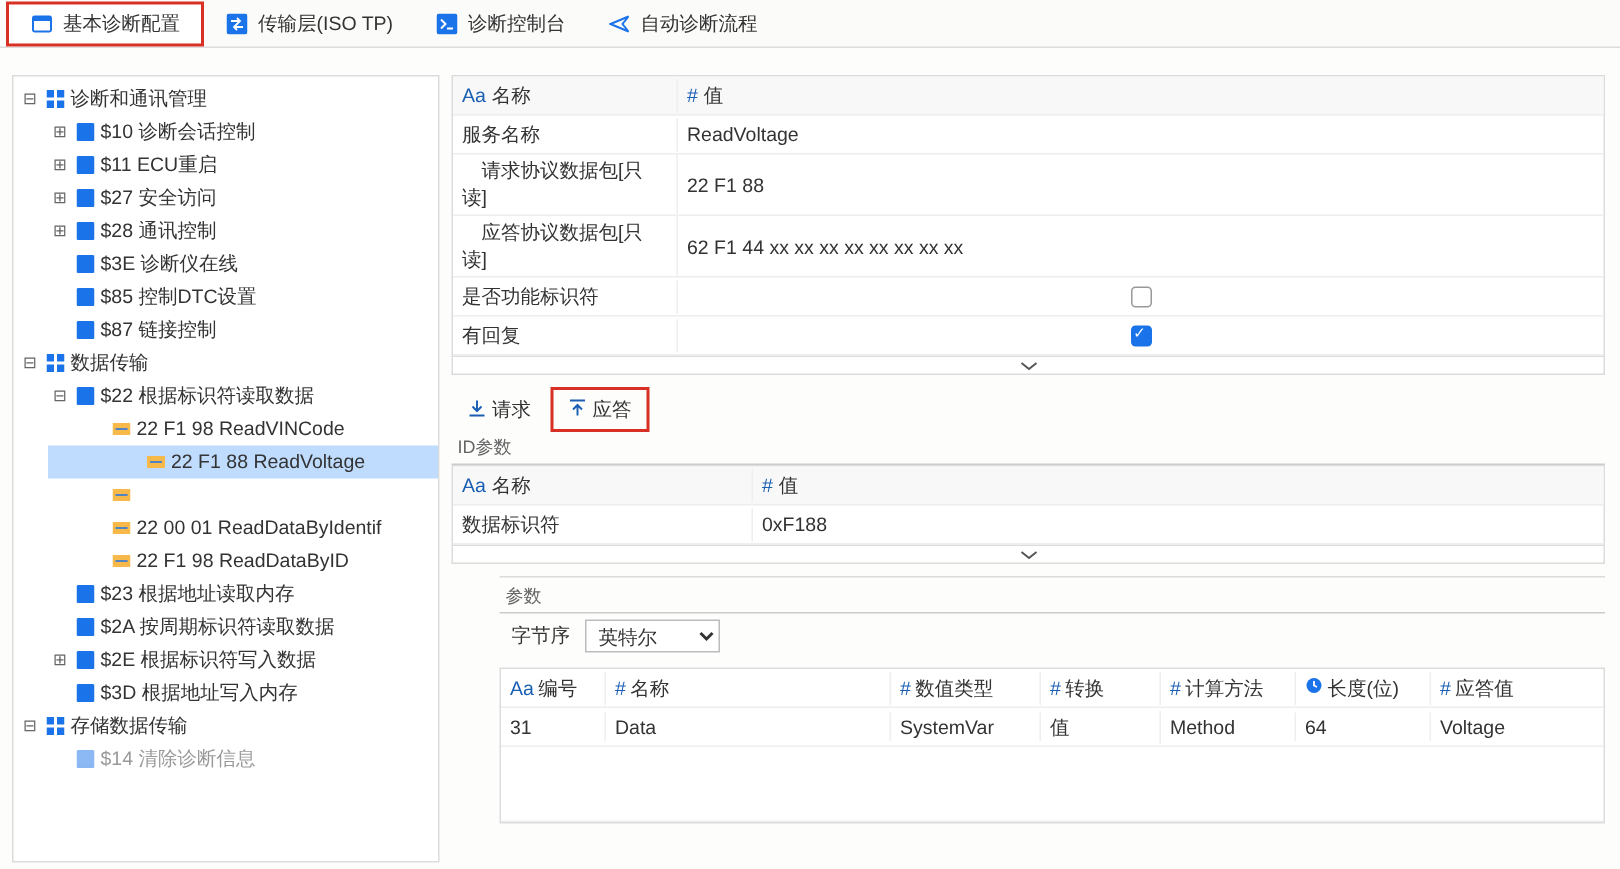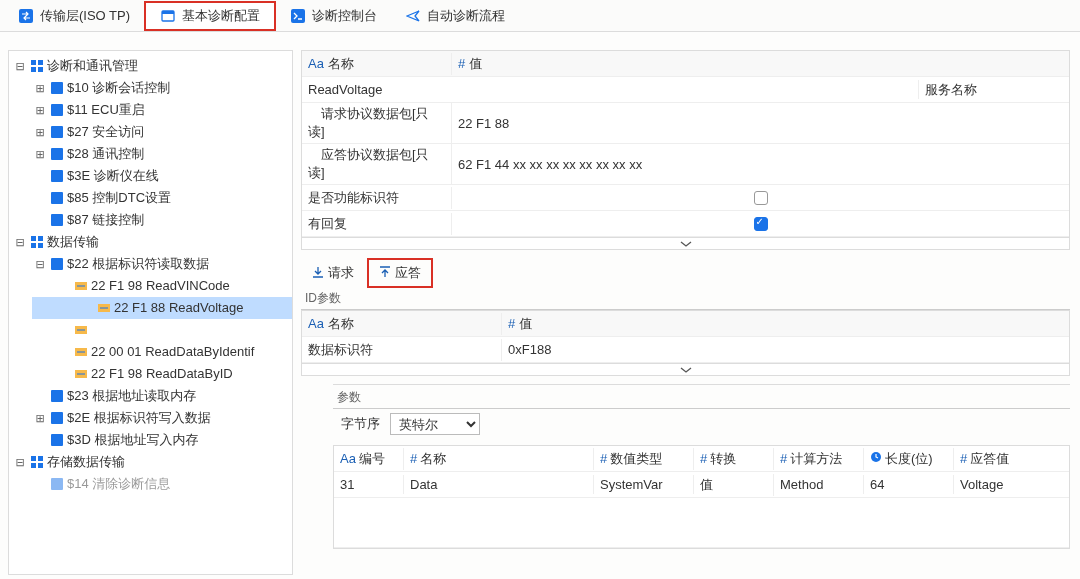--- a/index.html
+++ b/index.html
@@ -46,38 +46,38 @@
 .gcell:last-child{border-right:none;}
 .blue{color:#1a5fb4;}
 .chk{ width:14px; height:14px; border:1px solid #999; border-radius:3px; display:inline-block;}
 .chk.on{ background:#1a73e8; border-color:#1a73e8; position:relative;}
 .chk.on::after{content:"✓"; color:#fff; font-size:10px; position:absolute; left:1px; top:-2px;}
 </style>
 </head>
 <body>
 
 <div class="tabs-top">
+  <div class="tab active">
+    <span class="tab-icon">
+        <svg width="14" height="14">
+          <rect x="1" y="2" width="12" height="10" rx="1" fill="none" stroke="#1a73e8" stroke-width="1.3"></rect>
+          <rect x="1" y="2" width="12" height="3" fill="#1a73e8"></rect>
+        </svg>
+      </span>
+    <span>基本诊断配置</span>
+  </div>
   <div class="tab">
     <span class="tab-icon">
         <svg width="14" height="14">
           <rect width="14" height="14" rx="2" fill="#1a73e8"></rect>
           <path d="M3 5h6M7 3l2 2-2 2M11 9H5m2 2-2-2 2-2" stroke="#fff" stroke-width="1.2" fill="none"></path>
         </svg>
       </span>
     <span>传输层(ISO TP)</span>
   </div>
-  <div class="tab active">
-    <span class="tab-icon">
-        <svg width="14" height="14">
-          <rect x="1" y="2" width="12" height="10" rx="1" fill="none" stroke="#1a73e8" stroke-width="1.3"></rect>
-          <rect x="1" y="2" width="12" height="3" fill="#1a73e8"></rect>
-        </svg>
-      </span>
-    <span>基本诊断配置</span>
-  </div>
   <div class="tab">
     <span class="tab-icon">
         <svg width="14" height="14">
           <rect width="14" height="14" rx="2" fill="#1a73e8"></rect>
           <path d="M3 4l3 3-3 3M7 10h4" stroke="#fff" stroke-width="1.3" fill="none"></path>
         </svg>
       </span>
     <span>诊断控制台</span>
   </div>
   <div class="tab">
@@ -243,20 +243,29 @@
       <div class="tree-row" style="padding-left:24px">
           <span class="exp empty">·</span>
           <span class="ticon">
             <svg width="12" height="12">
               <rect width="12" height="12" rx="1" fill="#1a73e8"></rect>
             </svg>
           </span>
           <span>$23 根据地址读取内存</span>
         </div>
       <div class="tree-row" style="padding-left:24px">
+          <span class="exp empty">·</span>
+          <span class="ticon">
+            <svg width="12" height="12">
+              <rect width="12" height="12" rx="1" fill="#1a73e8"></rect>
+            </svg>
+          </span>
+          <span>$2A 按周期标识符读取数据</span>
+        </div>
+      <div class="tree-row" style="padding-left:24px">
           <span class="exp">⊞</span>
           <span class="ticon">
             <svg width="12" height="12">
               <rect width="12" height="12" rx="1" fill="#1a73e8"></rect>
             </svg>
           </span>
           <span>$2E 根据标识符写入数据</span>
         </div>
       <div class="tree-row" style="padding-left:24px">
           <span class="exp empty">·</span>
@@ -299,22 +308,22 @@
         <div class="cell" style="width:150px">
             <span class="blue">Aa</span>
             <span>名称</span>
           </div>
         <div class="cell" style="flex:1">
             <span class="blue">#</span>
             <span>值</span>
           </div>
       </div>
       <div class="td-row">
+          <div class="cell" style="width:150px">服务名称</div>
           <div class="cell" style="flex:1">ReadVoltage</div>
-          <div class="cell" style="width:150px">服务名称</div>
         </div>
       <div class="td-row">
           <div class="cell" style="width:150px">　请求协议数据包[只读]</div>
           <div class="cell" style="flex:1">22 F1 88</div>
         </div>
       <div class="td-row">
           <div class="cell" style="width:150px">　应答协议数据包[只读]</div>
           <div class="cell" style="flex:1">62 F1 44 xx xx xx xx xx xx xx xx</div>
         </div>
       <div class="td-row">

